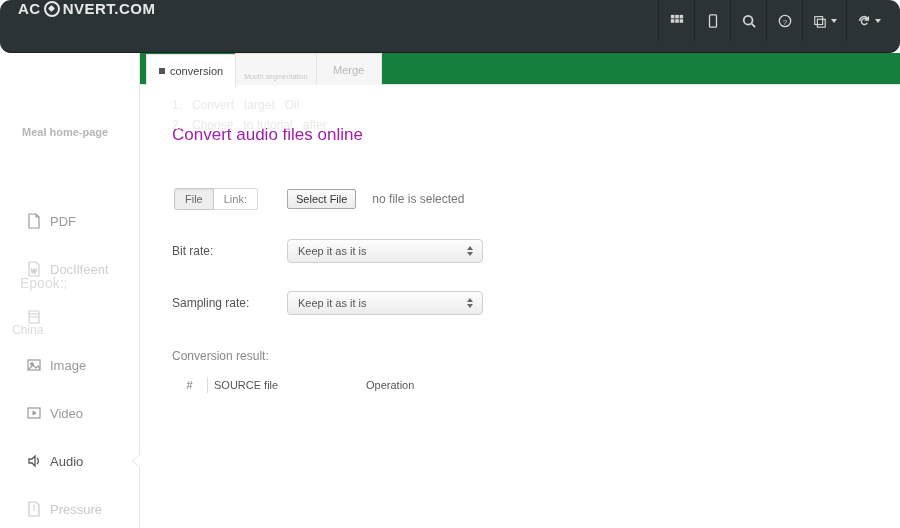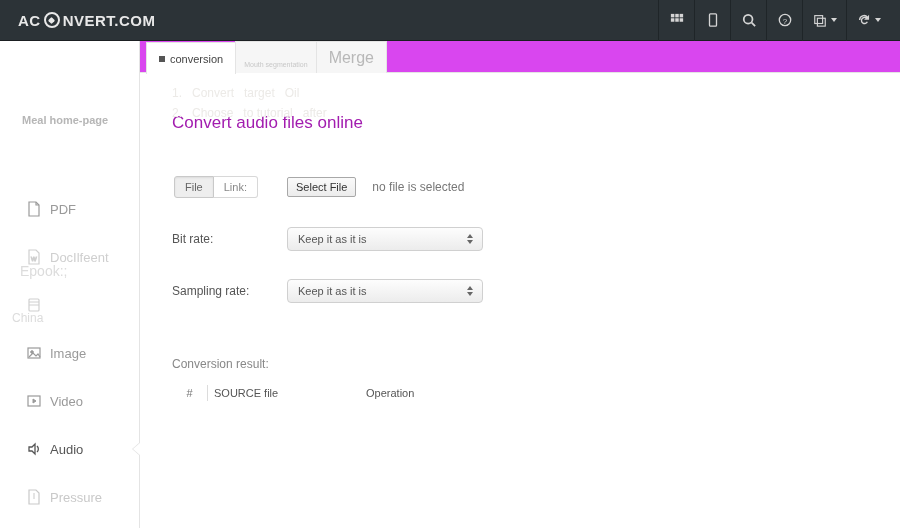--- a/index.html
+++ b/index.html
@@ -12,26 +12,27 @@
     width: 900px;
     height: 528px;
     overflow: hidden;
   }
   *, *::before, *::after { box-sizing: border-box; }
 
   
   .topbar {
     background: #2c3337;
     color: #e8e8e8;
-    height: 41px;
-    display: flex;
-    align-items: center;
+    height: 53px;
+    display: flex;
+    align-items: flex-start;
     justify-content: space-between;
     padding: 0 10px 0 18px;
     border-bottom: 1px solid #1b1f22;
+    border-radius: 11px;
   }
   .brand {
     font-size: 15px;
     font-weight: 700;
     letter-spacing: 0.5px;
     display: flex;
     align-items: center;
     gap: 2px;
   }
   .brand .gap-icon {
@@ -156,21 +157,21 @@
     flex: 1;
     position: relative;
     overflow: hidden;
   }
   .tabs {
     display: flex;
     border-bottom: 1px solid #e4e4e4;
     height: 32px;
     padding-left: 6px;
     margin-top: 0;
-    background: #d946ef;
+    background: #15803d;
   }
   .tab {
     border: 1px solid #e4e4e4;
     border-bottom: none;
     padding: 0 12px;
     height: 32px;
     display: flex;
     align-items: center;
     font-size: 11px;
     color: #999;
@@ -331,21 +332,21 @@
     width: 66px;
     line-height: 1.15;
   }
   .start-row {
     display: flex;
     padding-left: 370px;
     margin-top: 34px;
   }
 
   .result-block {
-    margin-top: 52px;
+    margin-top: 32px;
     font-size: 12px;
   }
   .result-label {
     color: #888;
     margin-bottom: 14px;
   }
   .result-header {
     display: flex;
     align-items: center;
     font-size: 11px;
@@ -495,21 +496,21 @@
 
     <div class="tabs">
       <div class="tab active">
         <span class="tab-sq"></span>
         <span>conversion</span>
       </div>
       <div class="tab vert" style="color:#cfcfcf">
         <span style="font-size:10px; color:#e2e2e2;">&nbsp;</span>
         <span class="subtitle">Mouth segmentation</span>
       </div>
-      <div class="tab" style="color:#b8b8b8; font-size:16px;">
+      <div class="tab" style="color:#b8b8b8; font-size:11px;">
         <span>Merge</span>
       </div>
     </div>
 
     <div class="page-body">
       <span class="ghost-text gt1">1.   Convert   target   Oil</span>
       <span class="ghost-text gt2">2.   Choose   to tutorial   after</span>
 
       <h1 class="page-title">Convert audio files online</h1>
 

